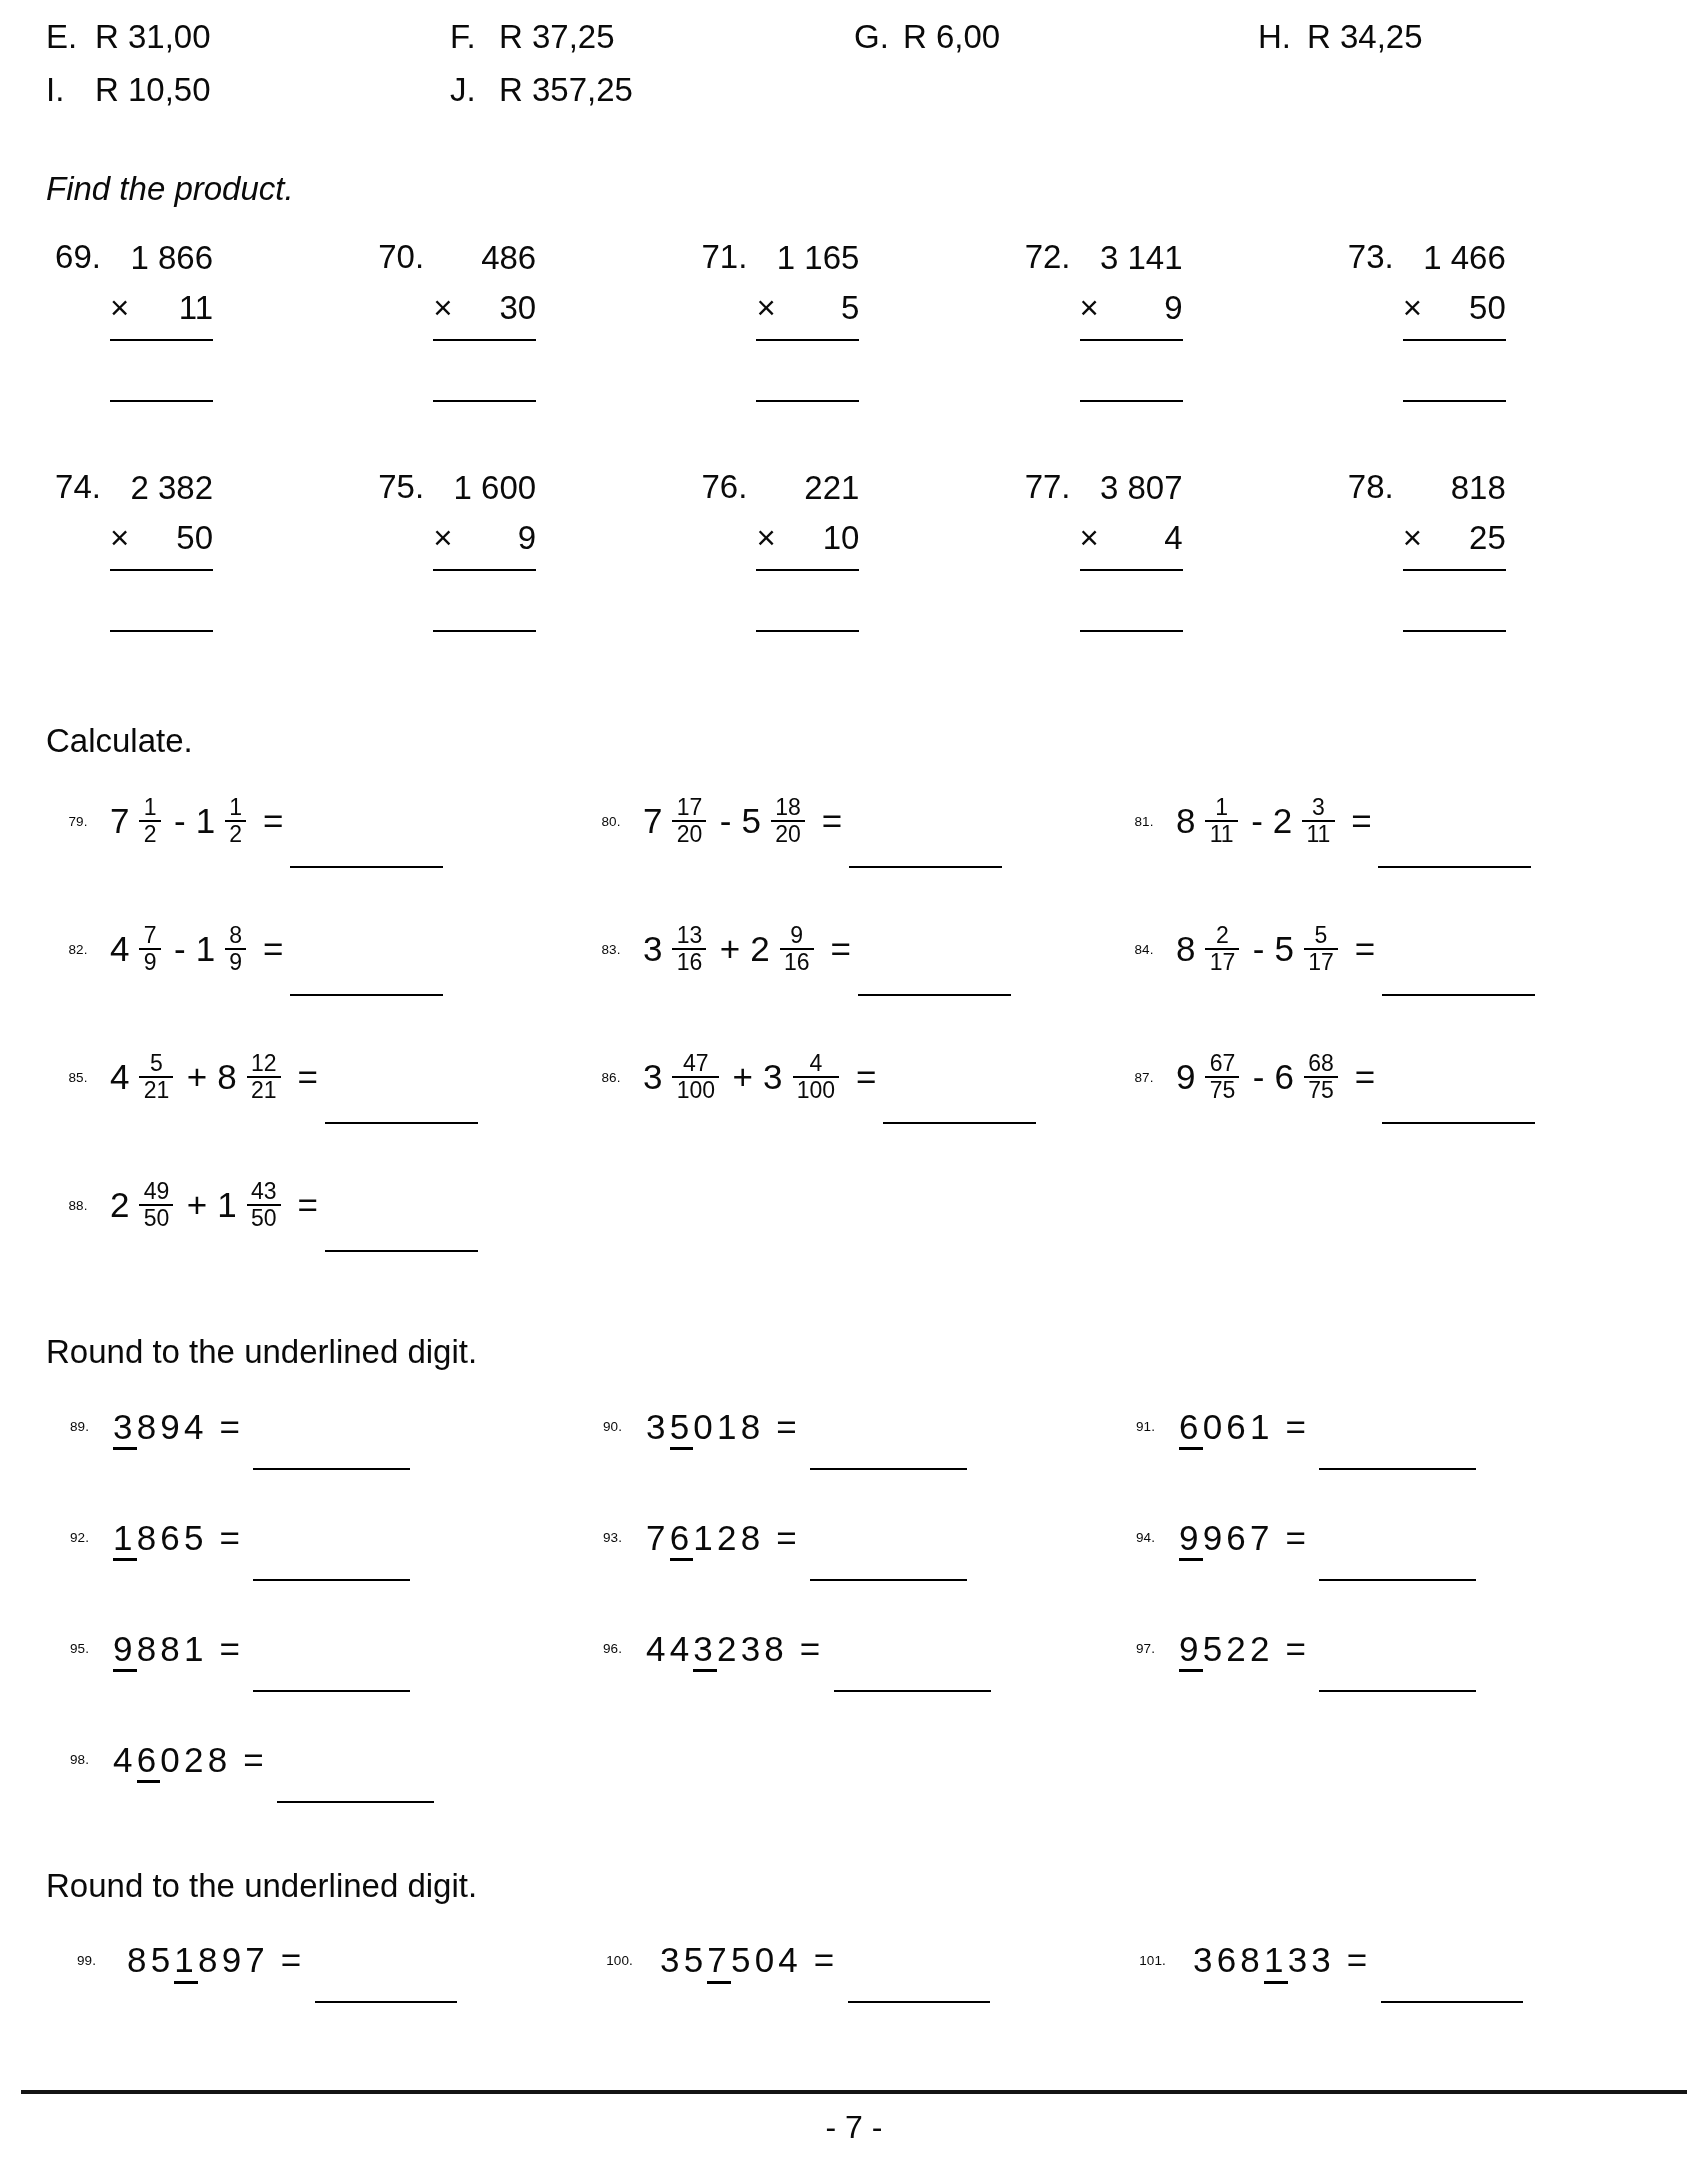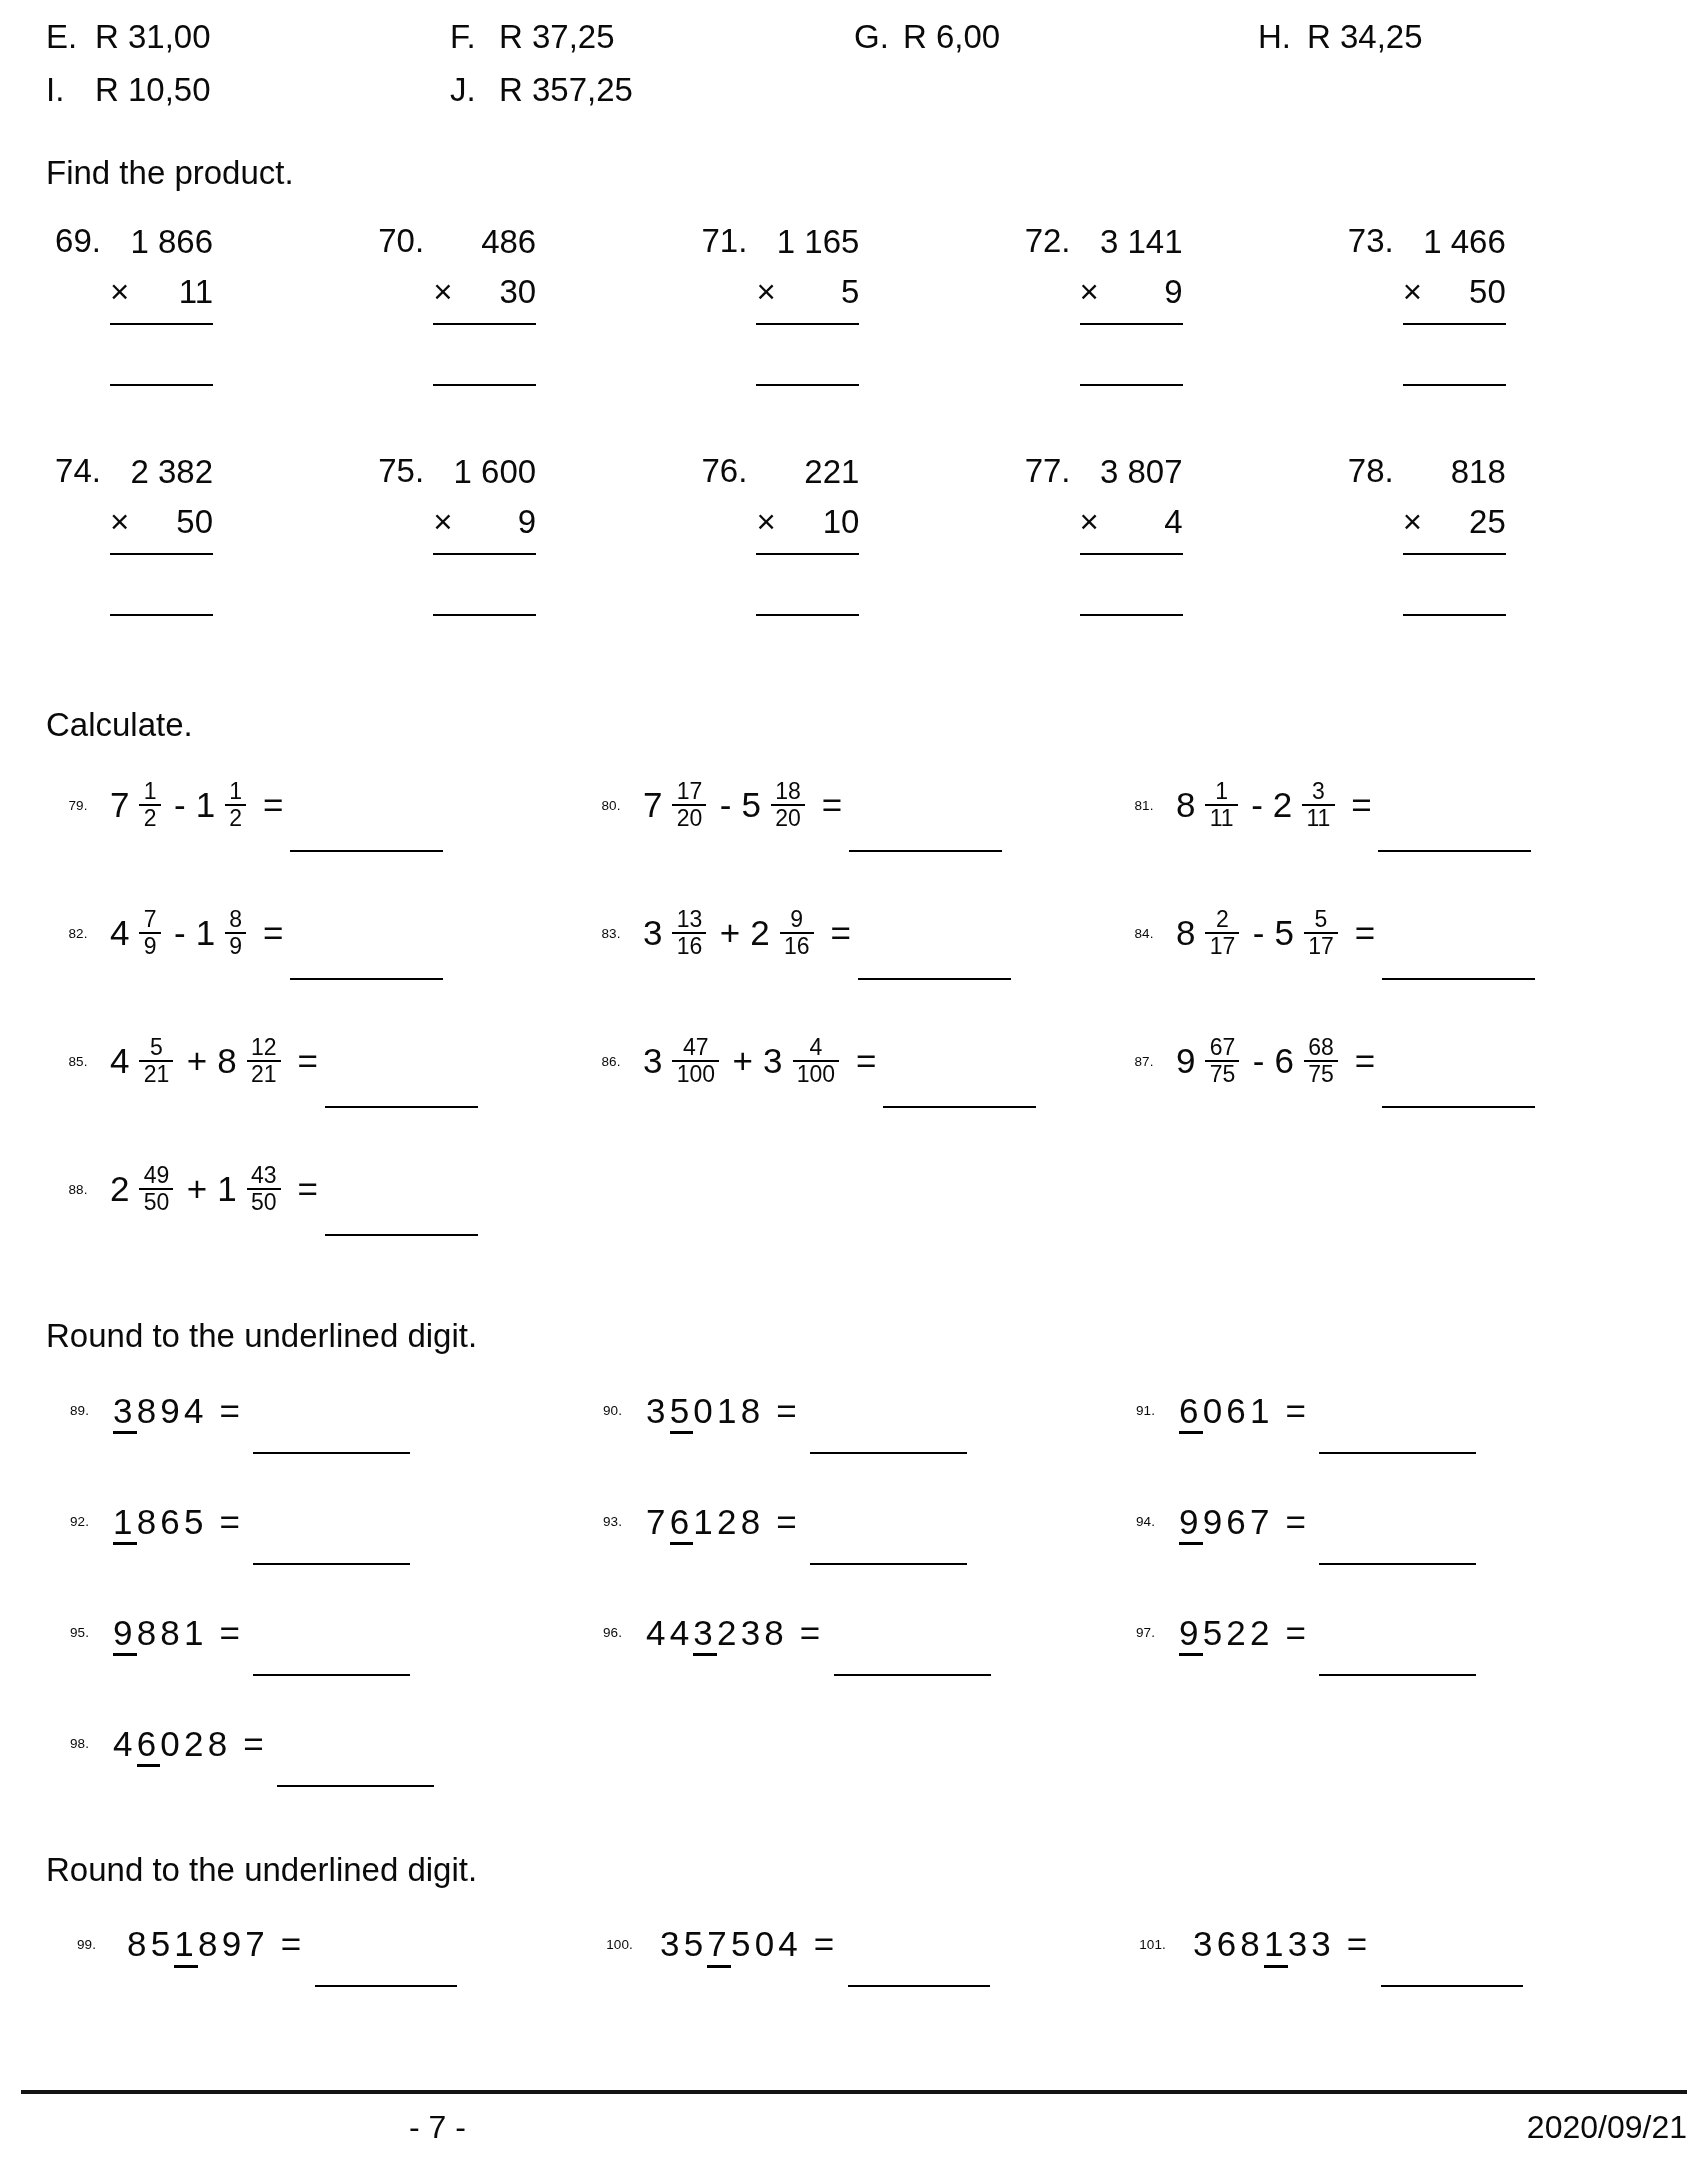--- a/index.html
+++ b/index.html
@@ -9,21 +9,21 @@
   }
   .page{box-sizing:border-box;height:100%;padding:10px 46px 0 46px;position:relative;}
 
   
   .answer-bank{display:grid;grid-template-columns:repeat(4,1fr);font-size:33px;line-height:53px;}
   .bank-item{display:flex;}
   .bank-letter{width:49px;flex:none;}
 
   
   .heading{font-size:33px;line-height:41px;}
-  .h-product{margin-top:36px;}
+  .h-product{margin-top:52px;font-style:italic;}
   .h-calc{margin-top:88px;}
   .h-round1{margin-top:83px;}
   .h-round2{margin-top:74px;}
 
   
   .mult-grid{display:grid;grid-template-columns:repeat(5,1fr);row-gap:66px;margin-top:29px;}
   .mult-block{display:flex;font-size:33px;}
   .pnum{width:64px;flex:none;text-align:center;}
   .mult-math{width:103px;flex:none;}
   .mult-top{text-align:right;line-height:40px;}
@@ -468,18 +468,17 @@
         <span class="rnum"><span>368</span><span class="under">1</span><span>33</span></span>
         <span class="eq">=</span>
         <span class="ansline"></span>
       </div>
   </div>
 
   <div class="footer">
     <div class="footer-rule"></div>
     <div class="footer-row">
       <span class="f-center">- 7 -</span>
-      <span class="f-right">2020/09/21</span>
     </div>
   </div>
 
 </div>
 
 
 </body></html>

